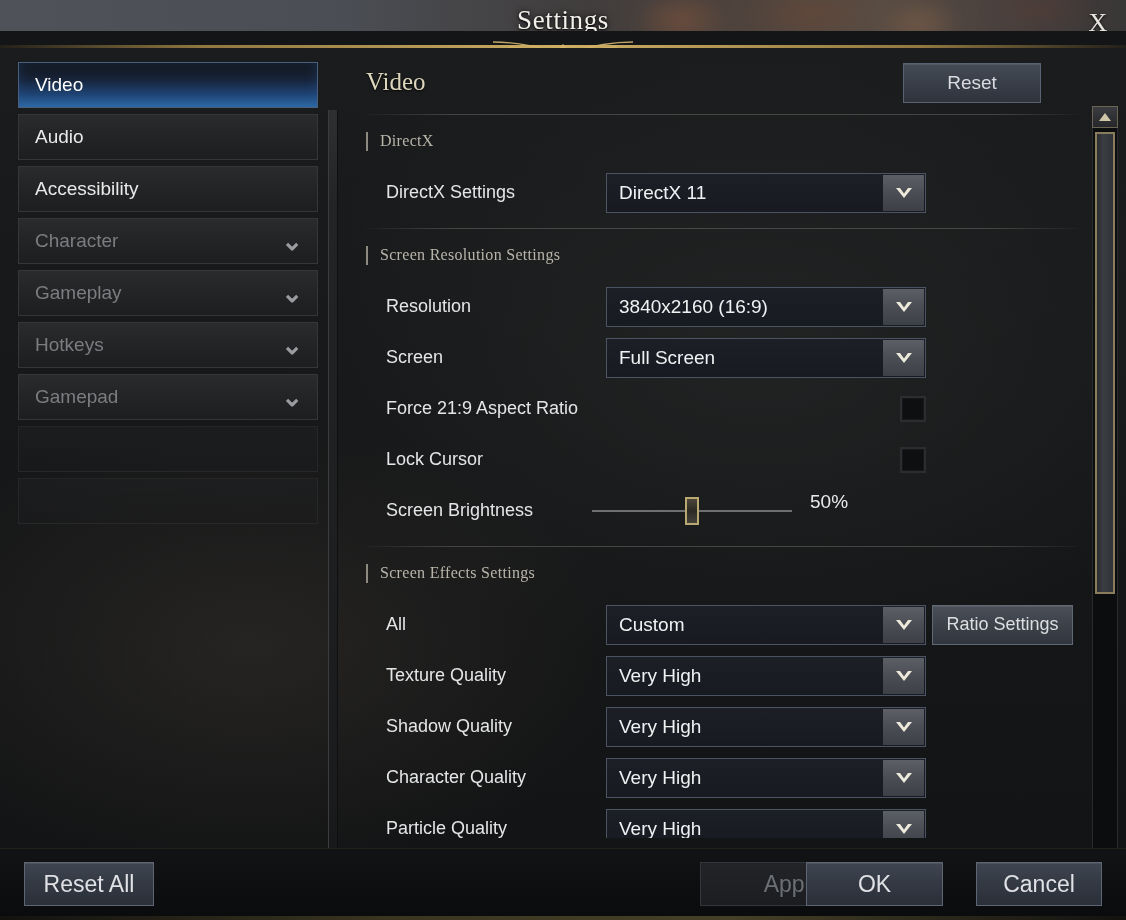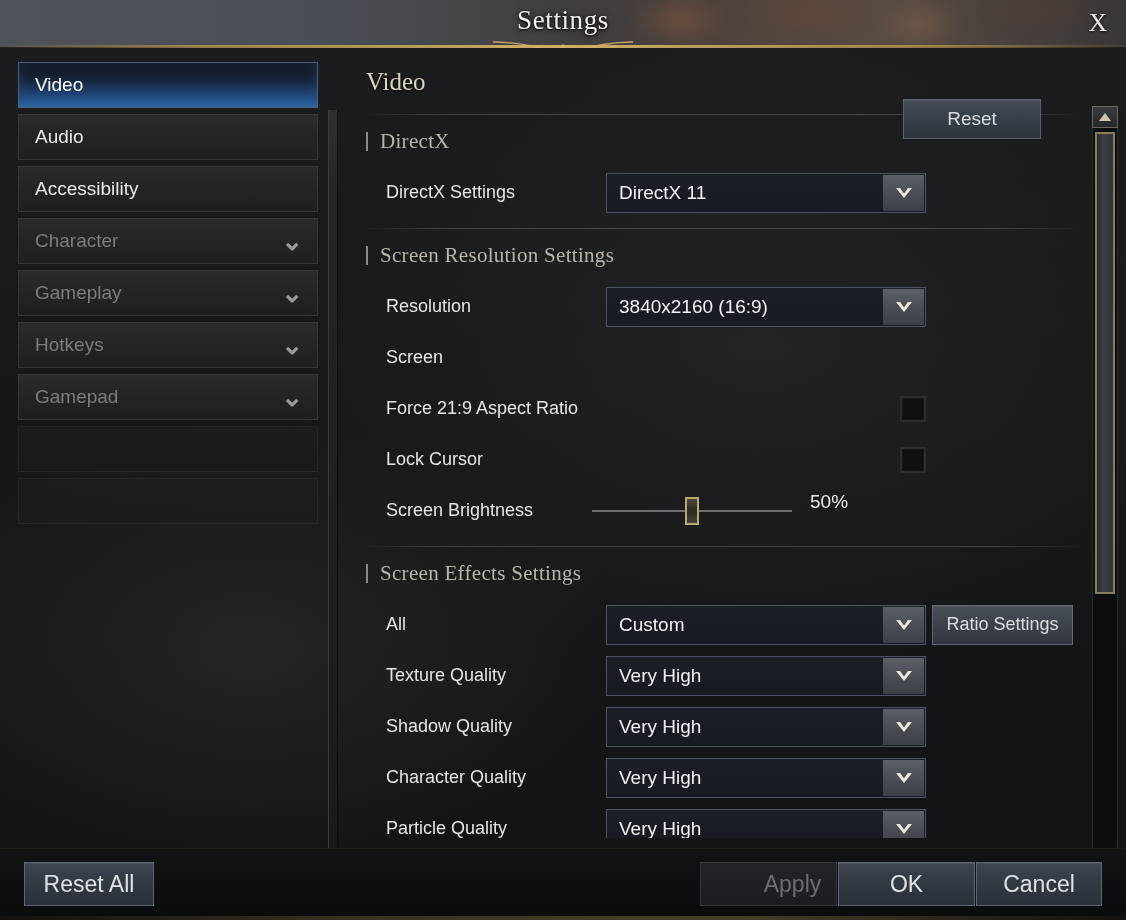--- a/index.html
+++ b/index.html
@@ -12,21 +12,21 @@
 
   
   #window {
     position:absolute; inset:0;
     background:#141516;
     overflow:hidden;
   }
 
   
   #titlebar {
-    position:absolute; left:0; top:0; width:1126px; height:47px;
+    position:absolute; left:0; top:0; width:1126px; height:31px;
     background:
       linear-gradient(90deg,
         rgba(96,100,108,0.55) 0%,
         rgba(88,92,100,0.55) 30%,
         rgba(70,62,58,0.55) 52%,
         rgba(96,74,58,0.55) 66%,
         rgba(120,92,70,0.50) 78%,
         rgba(78,64,58,0.55) 92%,
         rgba(56,50,48,0.6) 100%),
       #3a3c40;
@@ -130,34 +130,33 @@
     text-shadow:0 1px 2px rgba(0,0,0,0.85);
   }
   #reset-btn {
     position:absolute; right:51px; top:5px;
     width:138px; height:40px;
     display:flex; align-items:center; justify-content:center;
     font-size:19px; color:#d9dbe0; cursor:pointer;
     background:linear-gradient(180deg,#454b55 0%, #3a404a 45%, #2e333c 100%);
     border:1px solid #5a6170;
     box-shadow:inset 0 1px 0 rgba(255,255,255,0.08);
-    margin-top:36px;
   }
   .hrule {
     height:1px; margin:0 14px 0 14px;
     background:linear-gradient(90deg, rgba(110,108,100,0.05), rgba(120,118,108,0.45) 12%, rgba(120,118,108,0.45) 88%, rgba(110,108,100,0.05));
   }
 
   
   .section { padding:0 14px; }
   .section-head {
     display:flex; align-items:center;
     height:52px;
     font-family:"Liberation Serif", serif;
-    font-size:21px; color:#b9b5ab;
+    font-size:16px; color:#b9b5ab;
     letter-spacing:0.3px;
   }
   .section-head .tick {
     display:inline-block; width:2px; height:19px;
     background:#8d8a82; margin-right:12px;
   }
 
   .row {
     display:flex; align-items:center;
     height:51px;
@@ -267,21 +266,21 @@
     box-shadow:inset 0 1px 0 rgba(255,255,255,0.07);
   }
   #btn-reset-all { left:24px; width:130px; }
   #btn-apply {
     left:700px; width:137px;
     background:linear-gradient(180deg,#222428 0%, #1b1d21 100%);
     border:1px solid #33363c;
     color:#6c6f74;
     box-shadow:none; cursor:default;padding-left:48px;
   }
-  #btn-ok { left:838px; width:137px;text-align:center; }
+  #btn-ok { left:806px; width:137px;text-align:center; }
   #btn-cancel { left:976px; width:126px; }
   #footer-glow {
     position:absolute; left:0; bottom:0; width:1126px; height:4px;
     background:linear-gradient(90deg, rgba(90,78,40,0.1), rgba(150,132,70,0.35) 35%, rgba(160,142,80,0.4) 65%, rgba(90,78,40,0.1));
   }
 </style>
 </head>
 <body>
 
 <div id="window">
@@ -375,20 +374,28 @@
                 <span class="dd-val">3840x2160 (16:9)</span>
                 <span class="dd-arrow">
                   <svg width="20" height="14" viewBox="0 0 20 14">
                     <path d="M2 2 L10 12 L18 2 L14 2 L10 7.5 L6 2 Z" fill="#eeeadb"></path>
                   </svg>
                 </span>
               </div>
             </div>
             <div class="row">
               <div class="label">Screen</div>
+              <div class="dropdown">
+                <span class="dd-val">Full Screen</span>
+                <span class="dd-arrow">
+                  <svg width="20" height="14" viewBox="0 0 20 14">
+                    <path d="M2 2 L10 12 L18 2 L14 2 L10 7.5 L6 2 Z" fill="#eeeadb"></path>
+                  </svg>
+                </span>
+              </div>
             </div>
             <div class="row">
               <div class="label">Force 21:9 Aspect Ratio</div>
               <div class="checkbox"></div>
             </div>
             <div class="row">
               <div class="label">Lock Cursor</div>
               <div class="checkbox"></div>
             </div>
             <div class="row">

